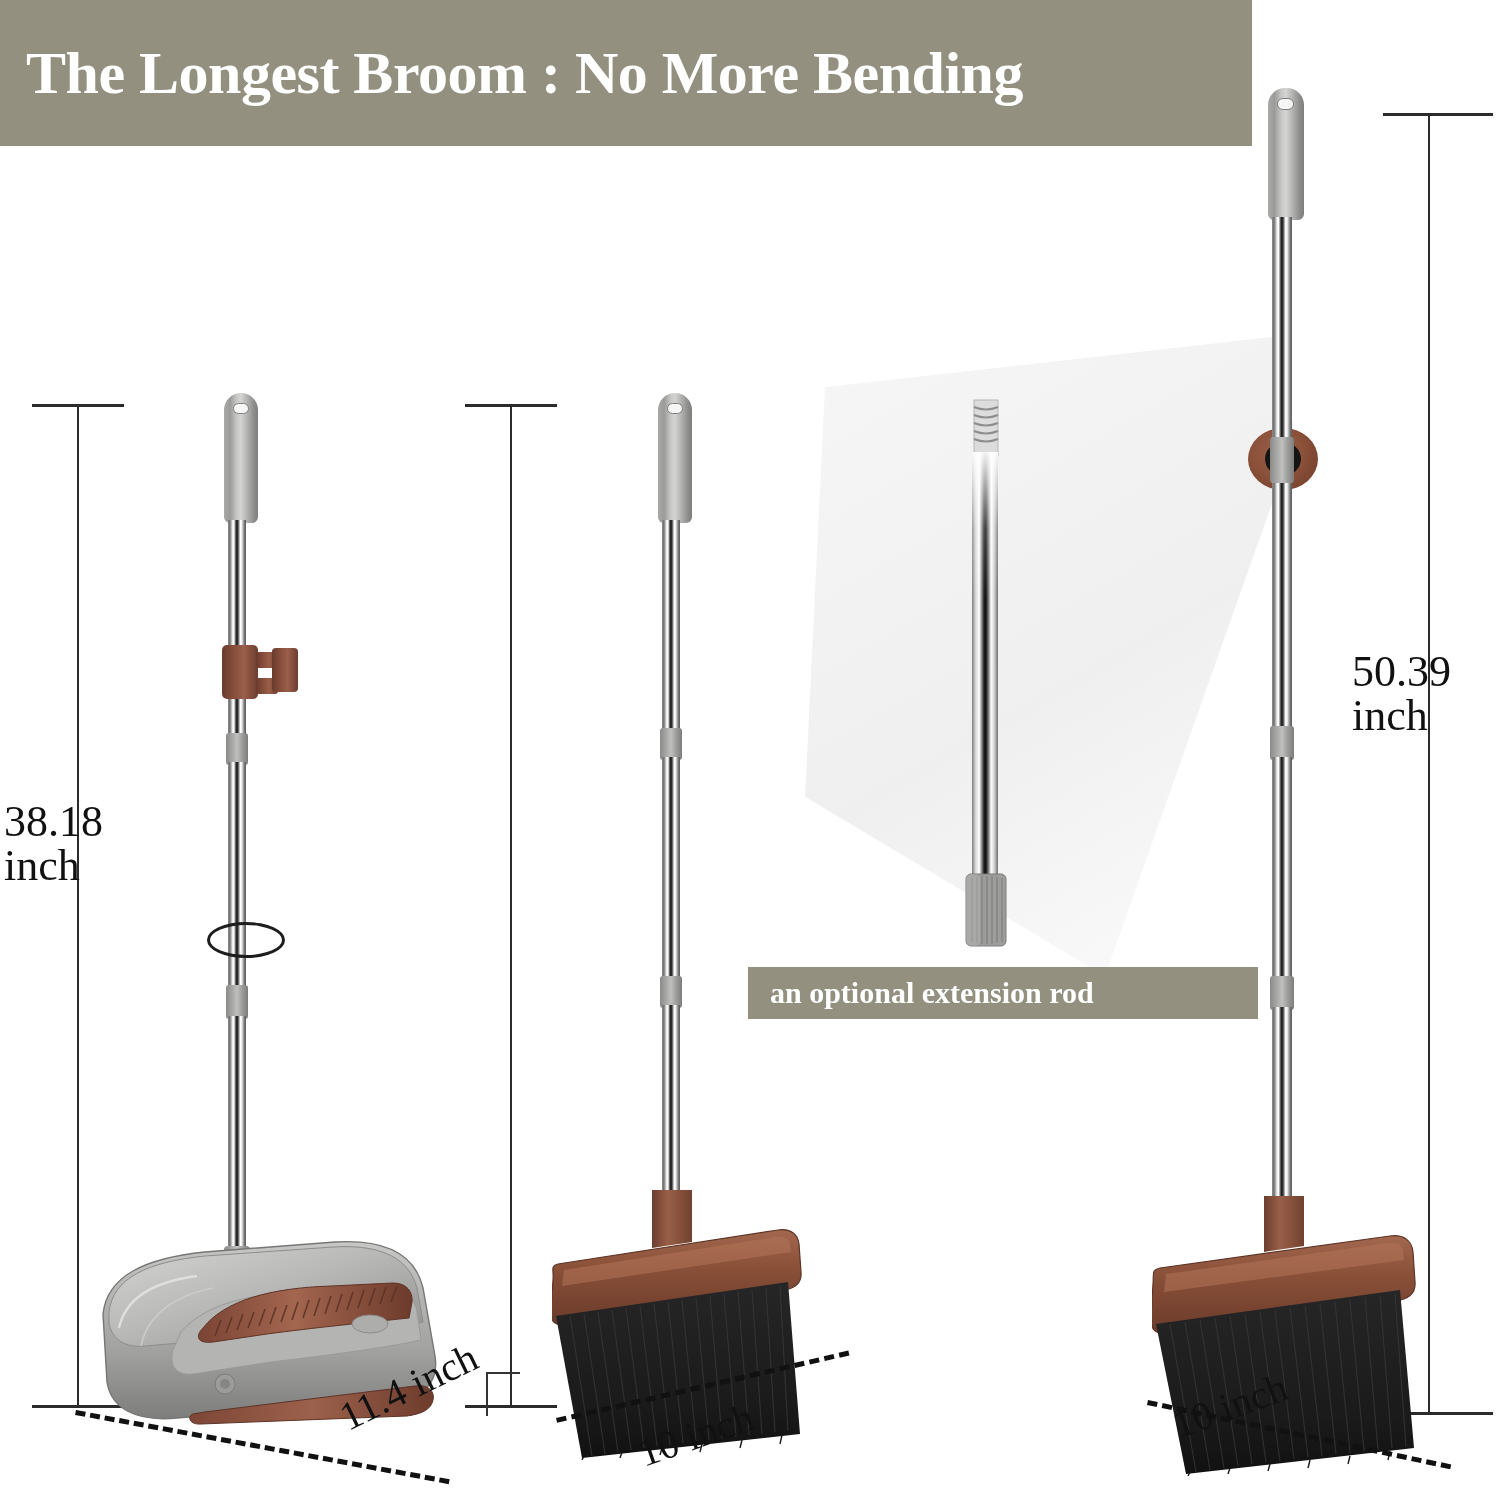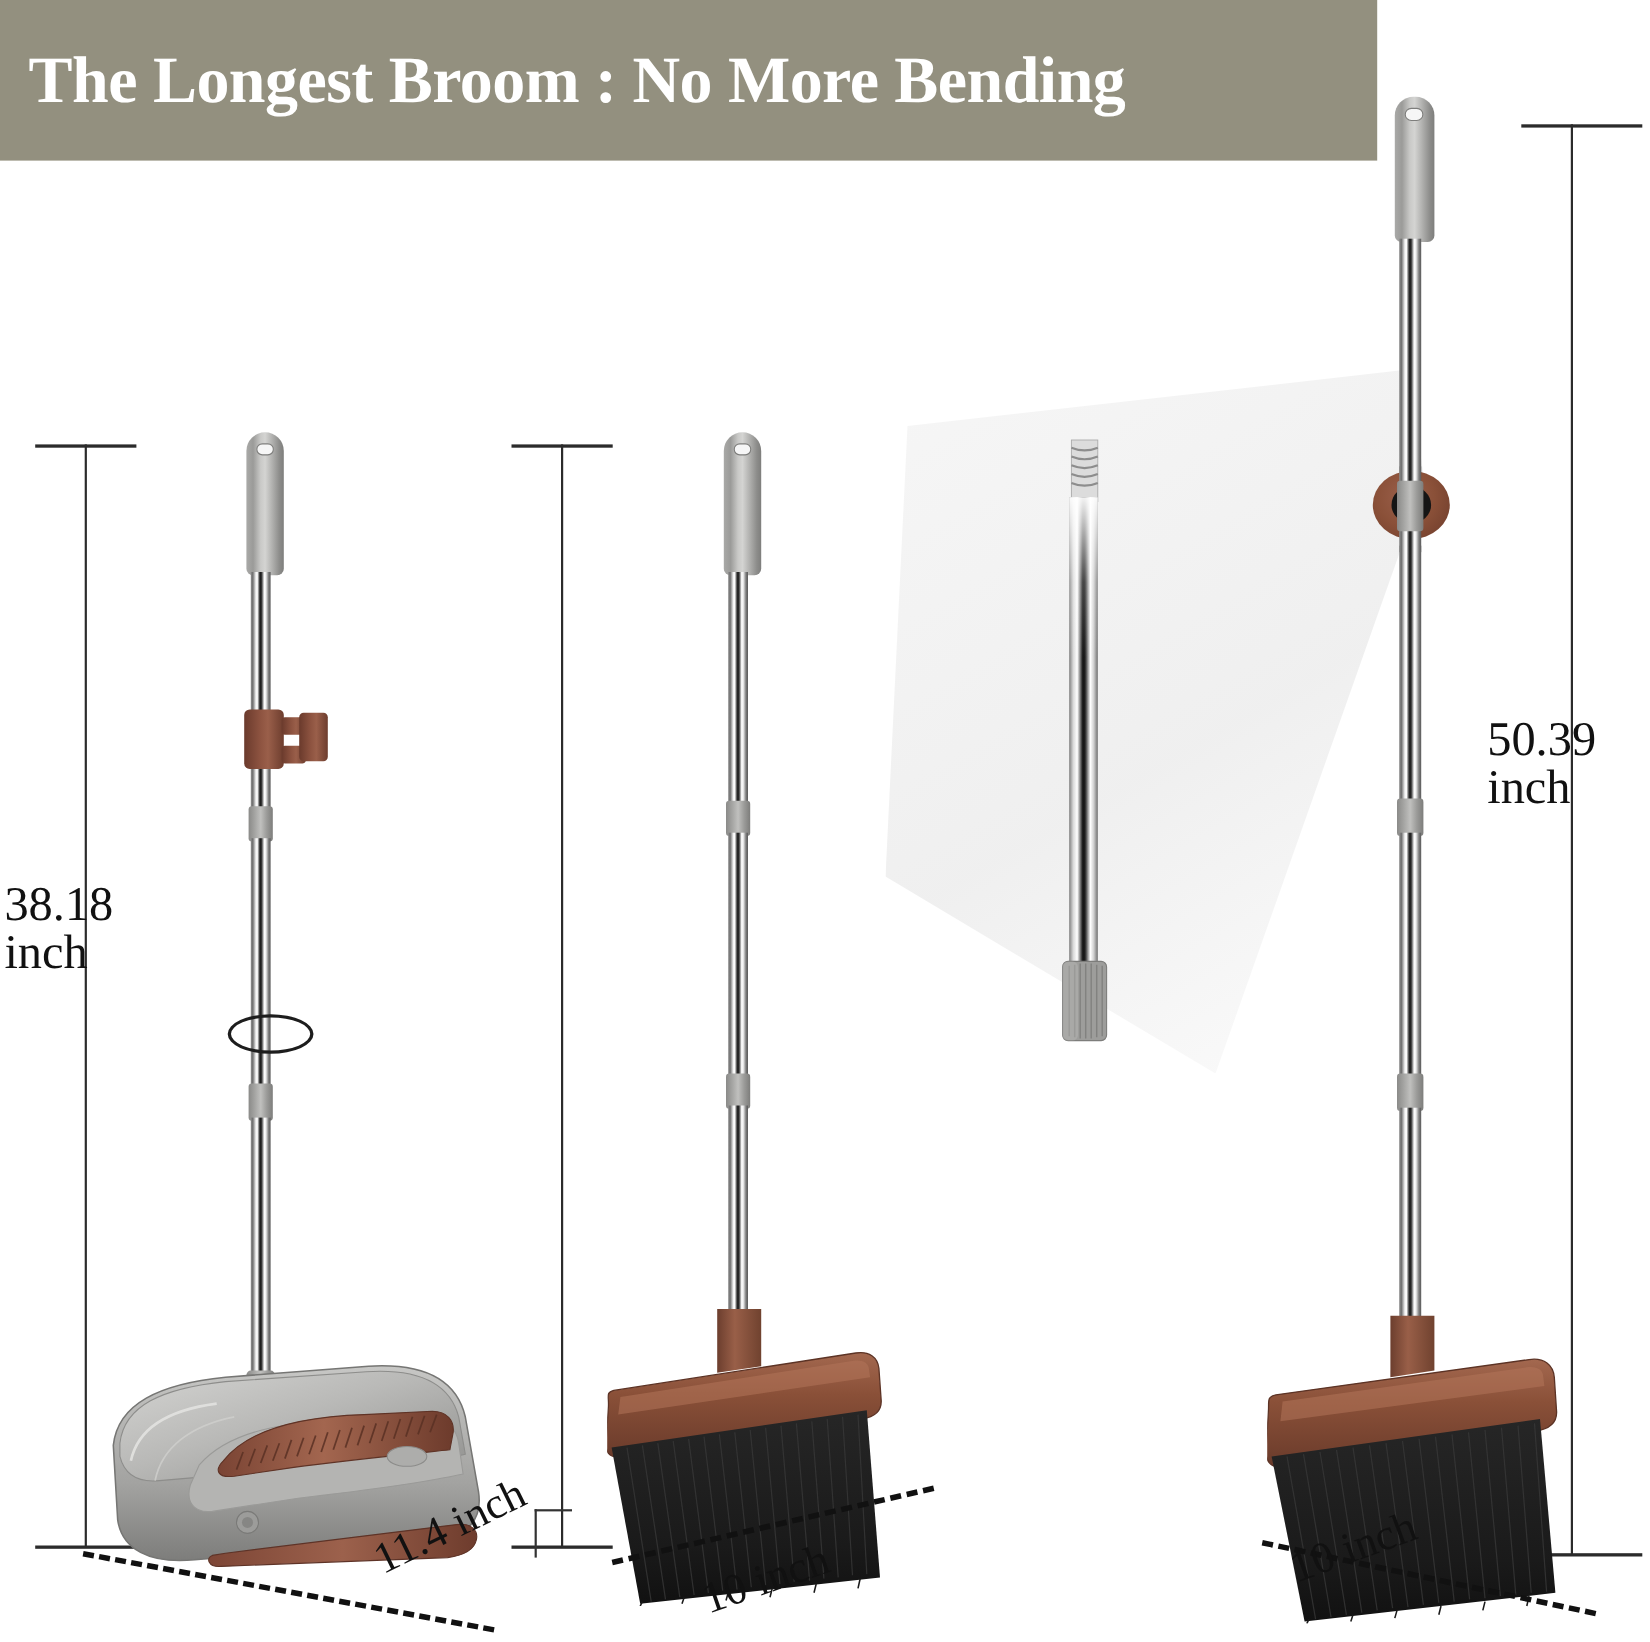--- a/index.html
+++ b/index.html
@@ -361,20 +361,23 @@
         <line x1="19" y1="4" x2="19" y2="72"></line>
         <line x1="24" y1="4" x2="24" y2="72"></line>
         <line x1="29" y1="4" x2="29" y2="72"></line>
         <line x1="34" y1="5" x2="34" y2="71"></line>
         <line x1="39" y1="6" x2="39" y2="70"></line>
       </g>
       <rect x="3" y="2" width="14" height="72" rx="5" fill="#b7b7b5" opacity="0.45"></rect>
     </svg>
   </div>
 
+  <div class="banner" id="ext-banner">
+    <span>an optional extension rod</span>
+  </div>
 
   <div>
     <div class="grip" style="left:1268px; top:88px; width:36px; height:132px;"></div>
     <div class="grip-hole" style="left:1277px; top:98px; width:17px; height:12px;"></div>
 
     <div class="pole" style="left:1272px; top:217px; width:20px; height:216px;"></div>
 
     <div class="ring-clip" style="left:1248px; top:428px; width:70px; height:62px;"></div>
     <div class="ring-hole" style="left:1265px; top:442px; width:36px; height:34px;"></div>
     <div class="pole" style="left:1272px; top:424px; width:20px; height:78px;"></div>

